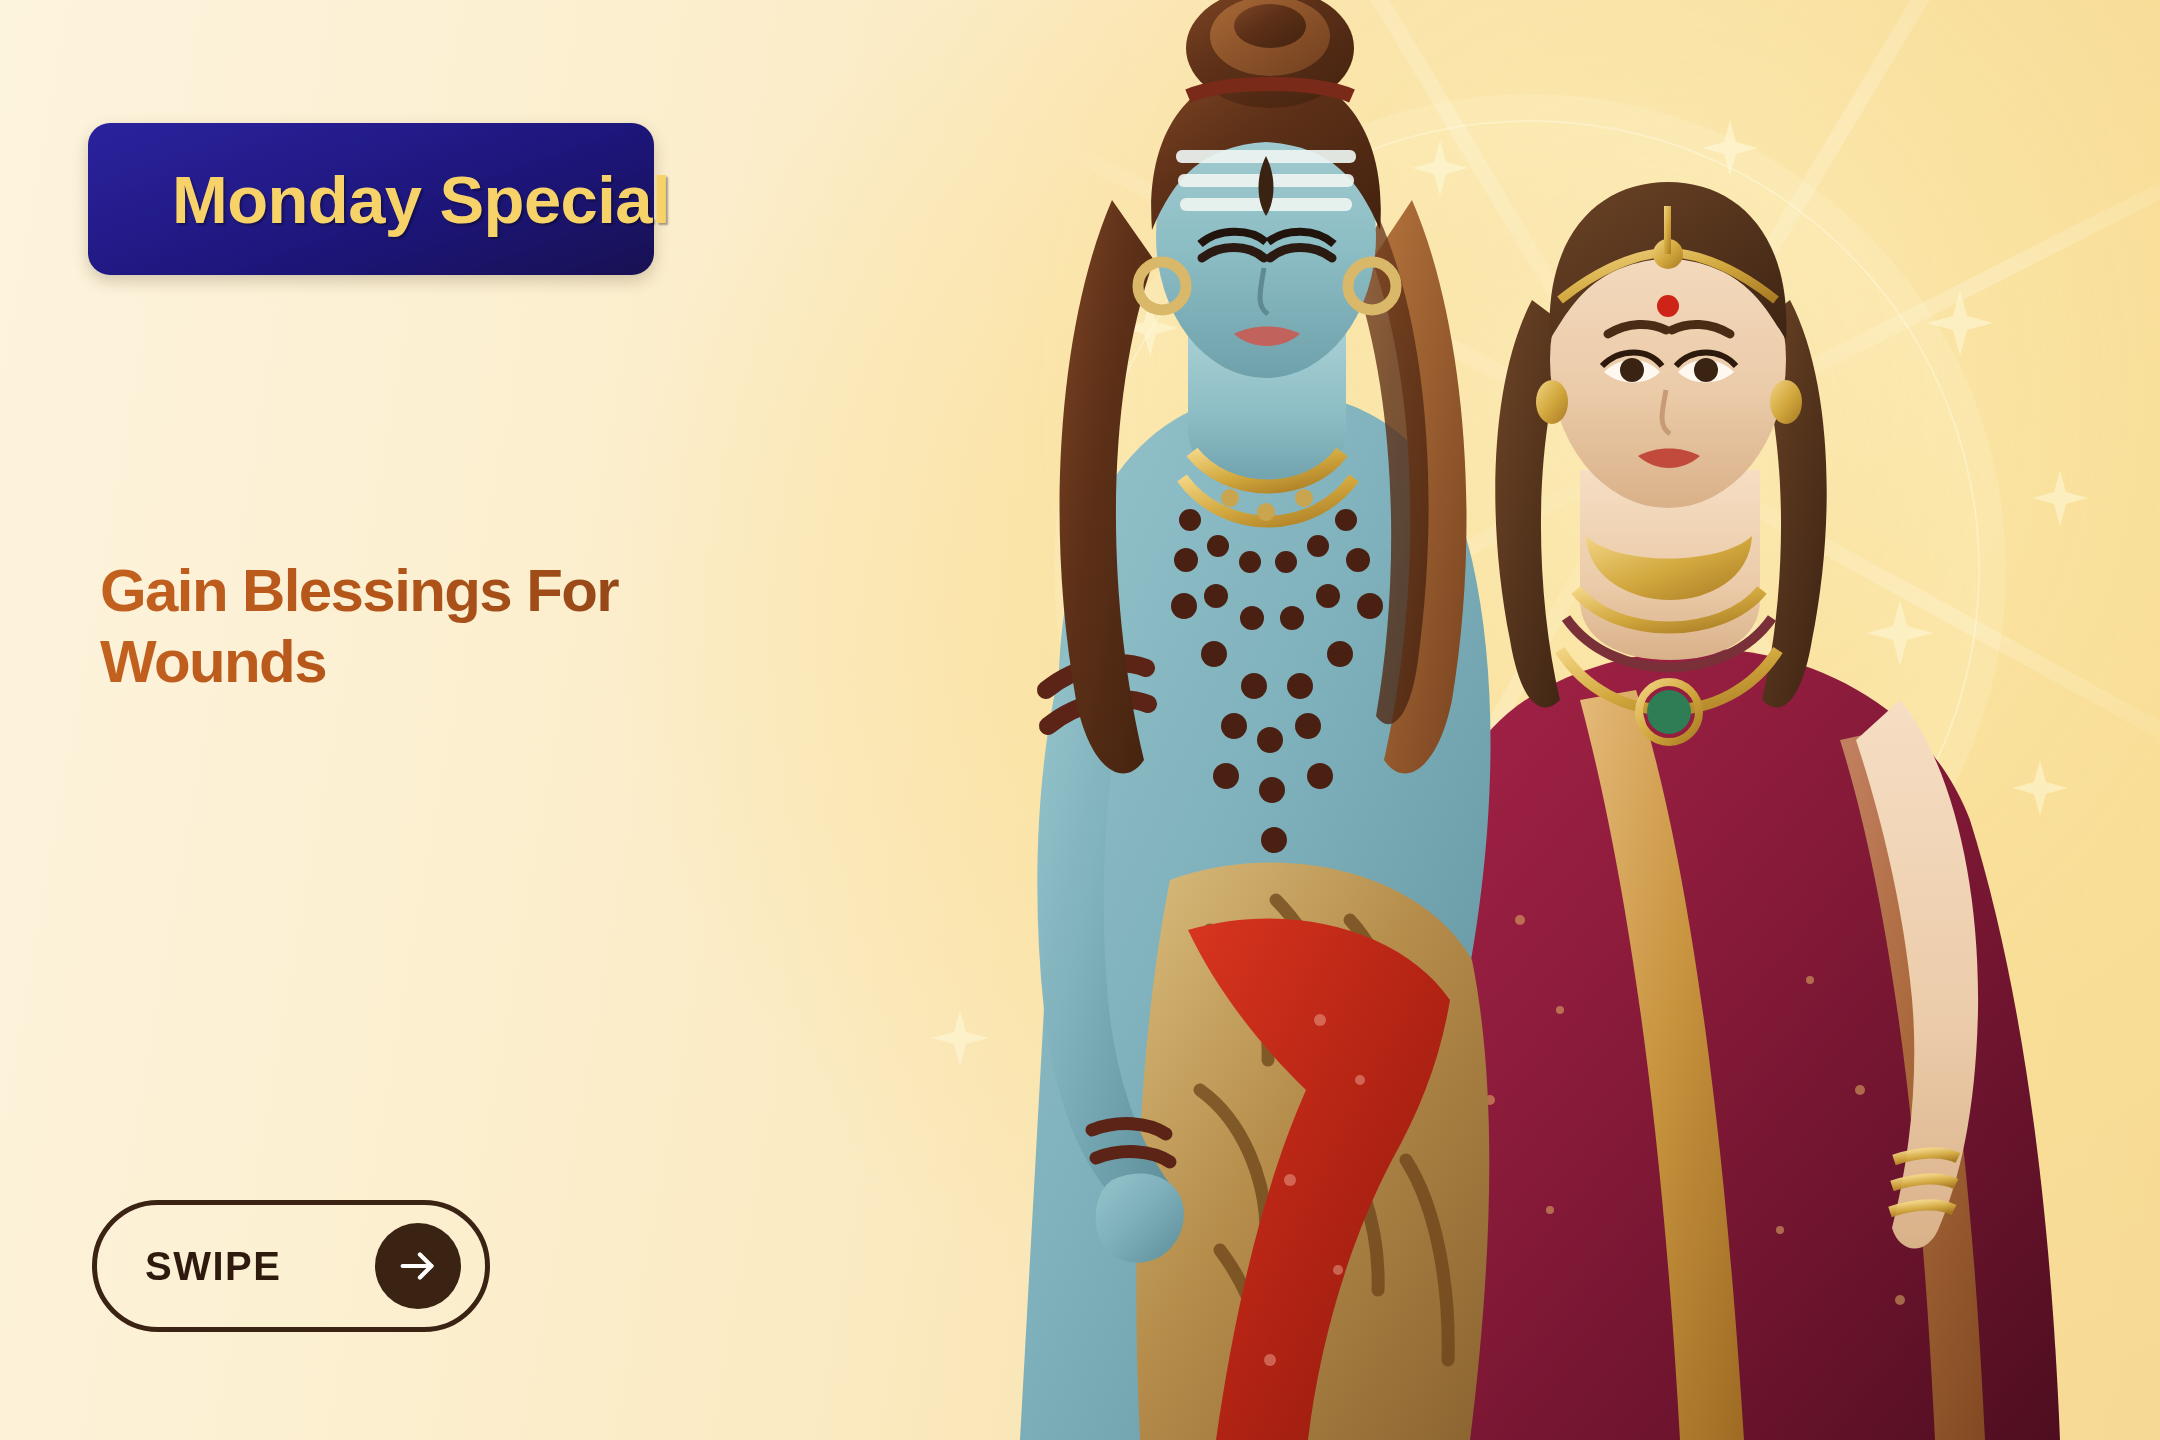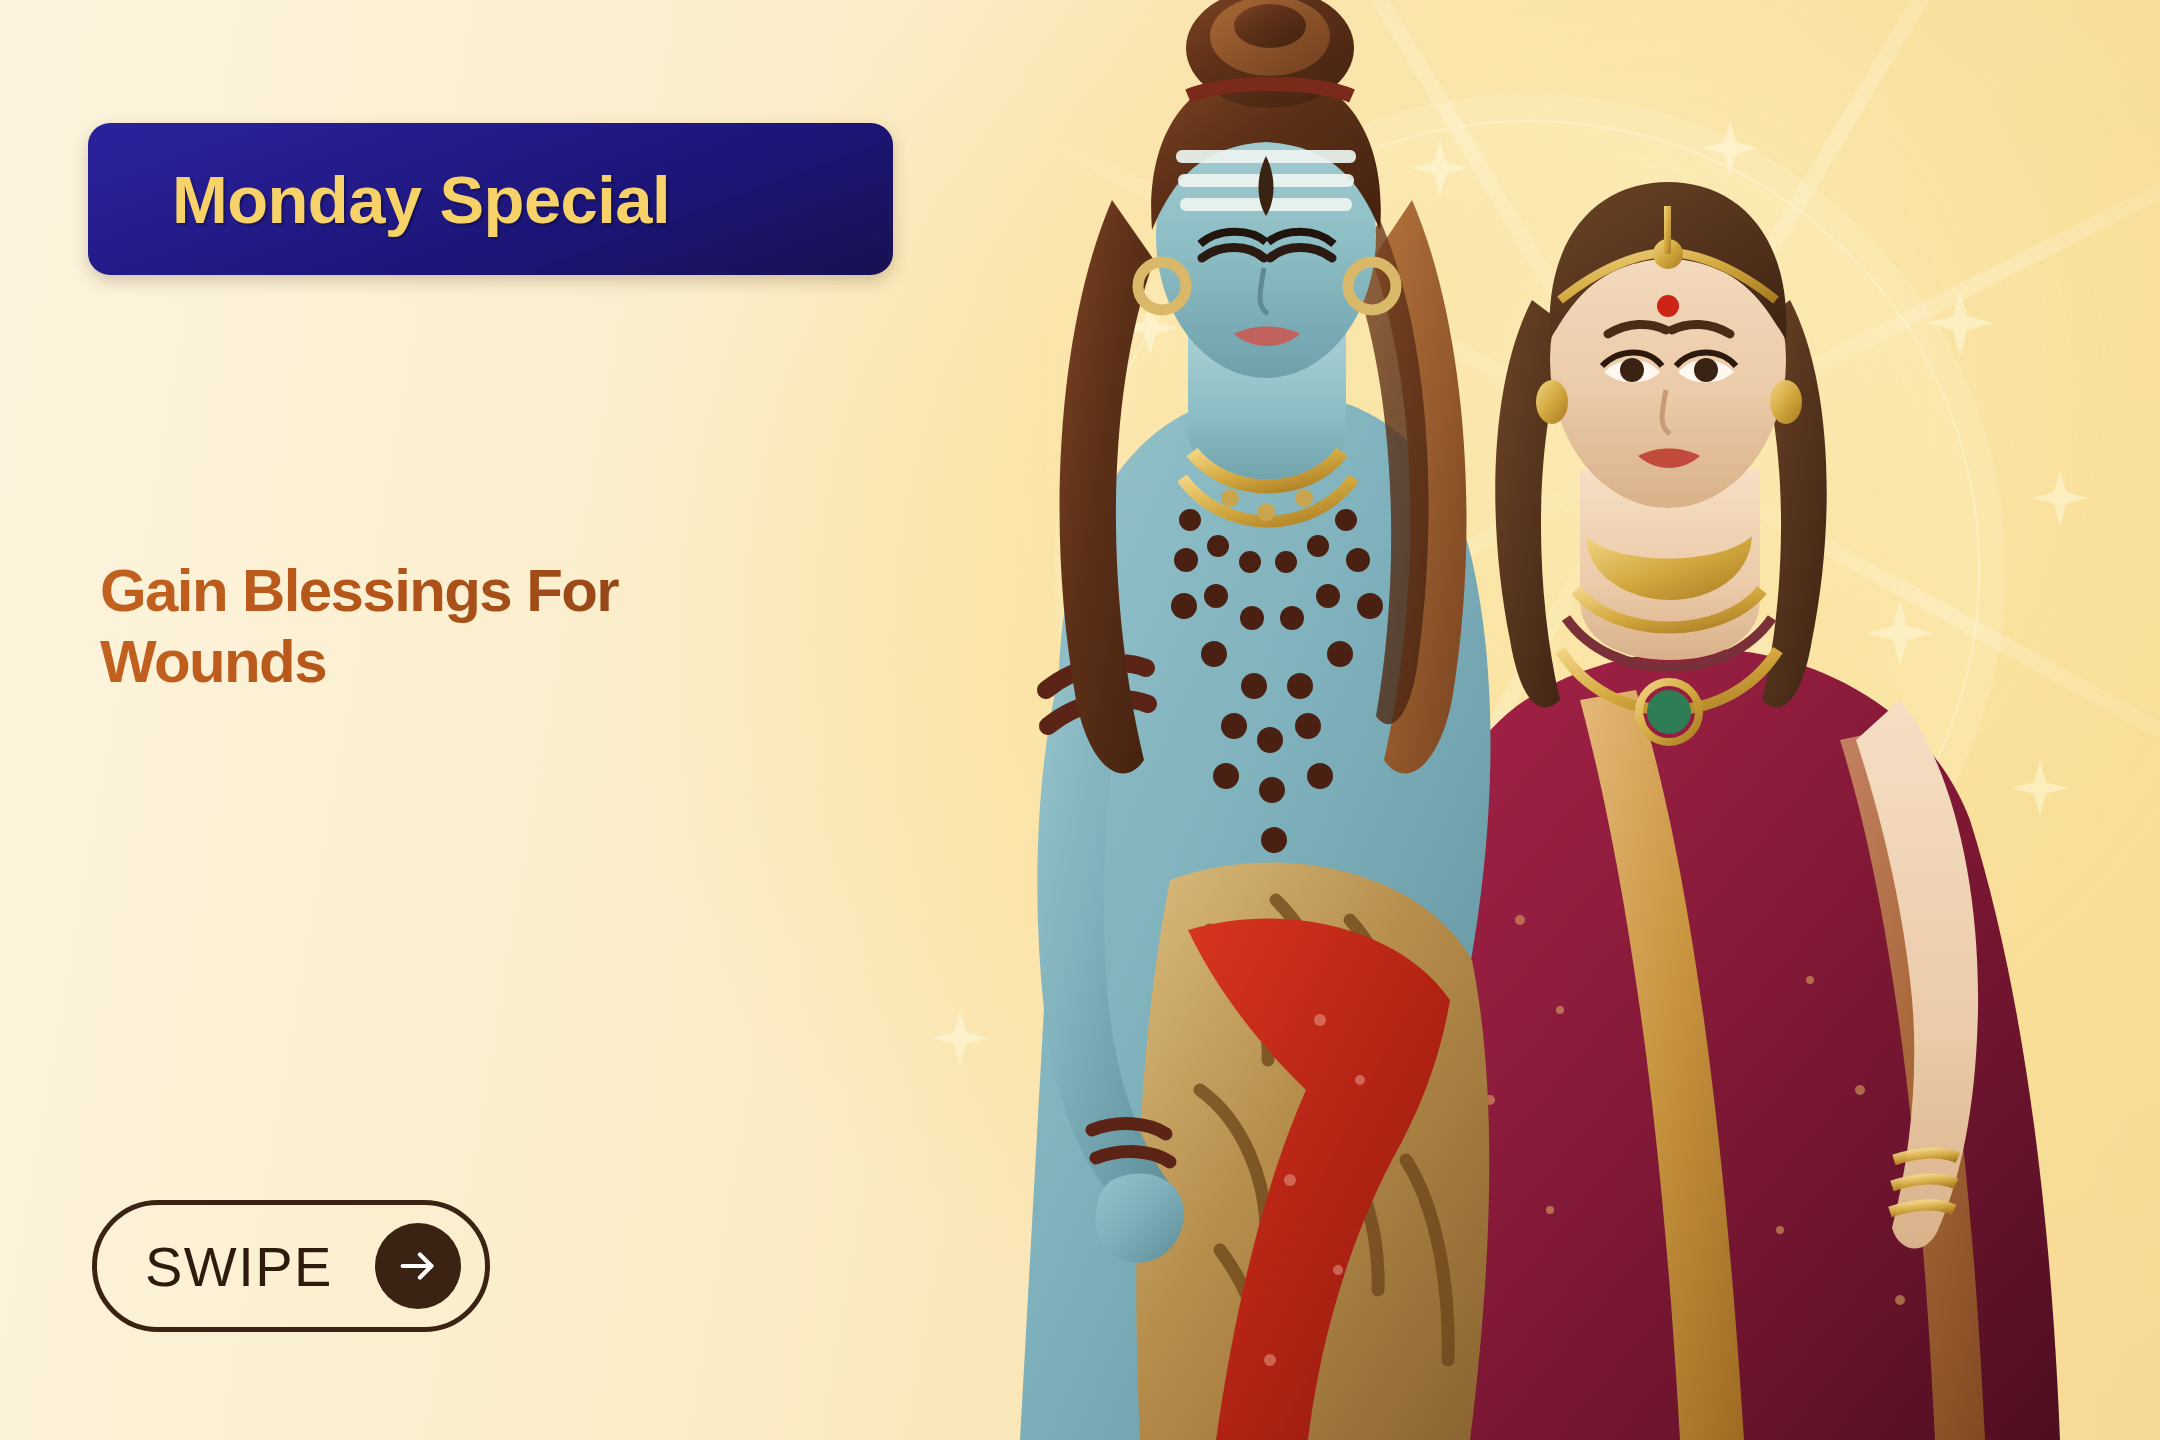--- a/index.html
+++ b/index.html
@@ -49,21 +49,21 @@
     position:absolute;
     left:1020px; top:0;
     width:1140px; height:1440px;
   }
   #art svg { display:block; width:100%; height:100%; }
 
   
   #badge {
     position:absolute;
     left:88px; top:123px;
-    width:805px; height:152px;
+    width:566px; height:152px;
     border-radius:22px;
     background:linear-gradient(160deg,#2A229C 0%,#241C8C 30%,#1C1577 62%,#181152 100%);
     box-shadow:0 6px 16px rgba(60,40,10,0.22);
     display:flex; align-items:center;
   }
   #badge-label {
     margin-left:84px;
     font-size:67px;
     font-weight:700;
     letter-spacing:-0.6px;
@@ -99,22 +99,22 @@
     left:92px; top:1200px;
     width:398px; height:132px;
     border:5px solid #3A2313;
     border-radius:66px;
     background:transparent;
     display:flex; align-items:center;
     cursor:pointer;
   }
   #swipe-label {
     margin-left:48px;
-    font-size:56px;
-    font-weight:400;
+    font-size:40px;
+    font-weight:700;
     letter-spacing:1.5px;
     color:#2E1B0E;
   }
   #swipe-circle {
     position:absolute;
     right:24px; top:50%;
     transform:translateY(-50%);
     width:86px; height:86px;
     border-radius:50%;
     background:#3B2314;

